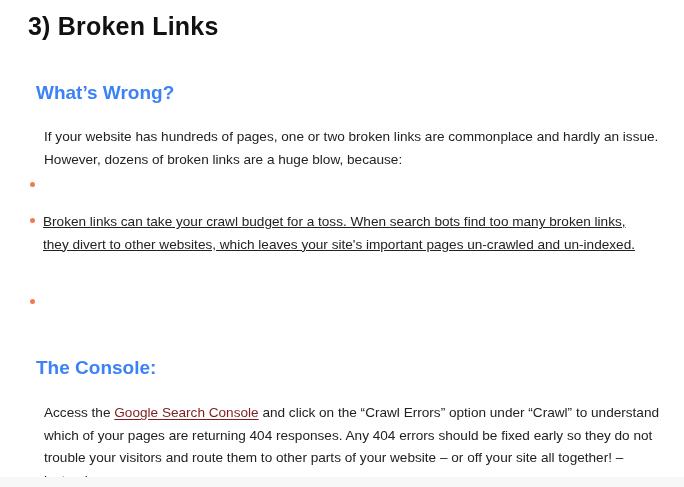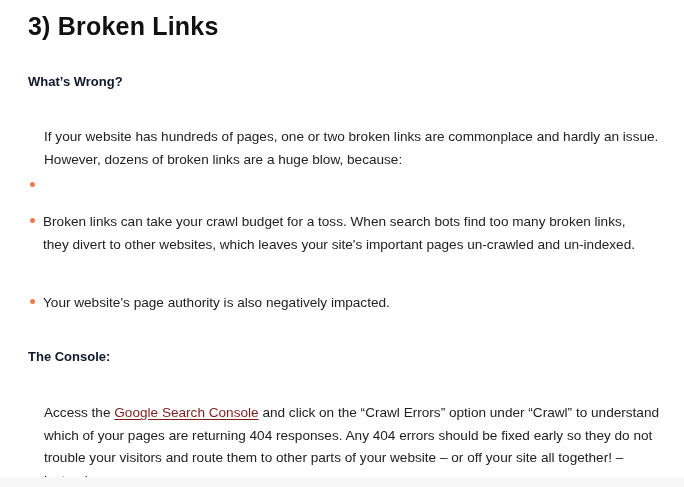--- a/index.html
+++ b/index.html
@@ -9,22 +9,22 @@
     font-family: "Liberation Sans", "DejaVu Sans", sans-serif;
     color: #1a1a1a;
     position: relative;
   }
   .page { position: absolute; left: 28px; top: 0; width: 640px; }
   h2 {
     position: absolute; top: 12px; left: 0; margin: 0;
     font-size: 25px; font-weight: bold; color: #111; letter-spacing: 0.2px;
   }
   .h3 {
-    position: absolute; left: 0; margin: 0;
-    font-size: 13px; font-weight: bold; color: #0f172a;
+    position: absolute; left: 0; margin: 8px;
+    font-size: 19px; font-weight: bold; color: #3b82f6;
   }
   .para {
     position: absolute; left: 0; margin: 16px;
     font-size: 13.6px; line-height: 22.5px; color: #222;
   }
   ul.bullets { list-style: none; padding: 0; margin: 0; position: absolute; left: 0; width: 640px; }
   ul.bullets li {
     position: absolute; left: 0; padding-left: 15px;
     font-size: 13.6px; line-height: 22.5px; color: #222; width: 610px;
   }
@@ -45,27 +45,26 @@
   <h2>3) Broken Links</h2>
 
   <div class="h3" style="top:74px;">What’s Wrong?</div>
 
   <p class="para" style="top:110px; width:630px;">If your website has hundreds of pages, one or two broken links are commonplace and hardly an issue. However, dozens of broken links are a huge blow, because:</p>
 
   <ul class="bullets">
     <li style="top:175px;">
       <span class="dot"></span>
     </li>
-    <li style="top:211px; width:605px;">
+    <li style="top:211px; width:605px;text-decoration:underline;">
       <span class="dot"></span>
       <span>Broken links can take your crawl budget for a toss. When search bots find too many broken links, they divert to other websites, which leaves your site's important pages un-crawled and un-indexed.</span>
     </li>
     <li style="top:292px;">
       <span class="dot"></span>
-      <span>Your website’s page authority is also negatively impacted.</span>
     </li>
   </ul>
 
   <div class="h3" style="top:349px;">The Console:</div>
 
   <p class="para" style="top:386px; width:620px;"><span>Access the </span><a class="link" href="#">Google Search Console</a><span> and click on the “Crawl Errors” option under “Crawl” to understand which of your pages are returning 404 responses. Any 404 errors should be fixed early so they do not trouble your visitors and route them to other parts of your website – or off your site all together! – instead.</span></p>
 </div>
 
 <div class="bottom-strip"></div>
 

